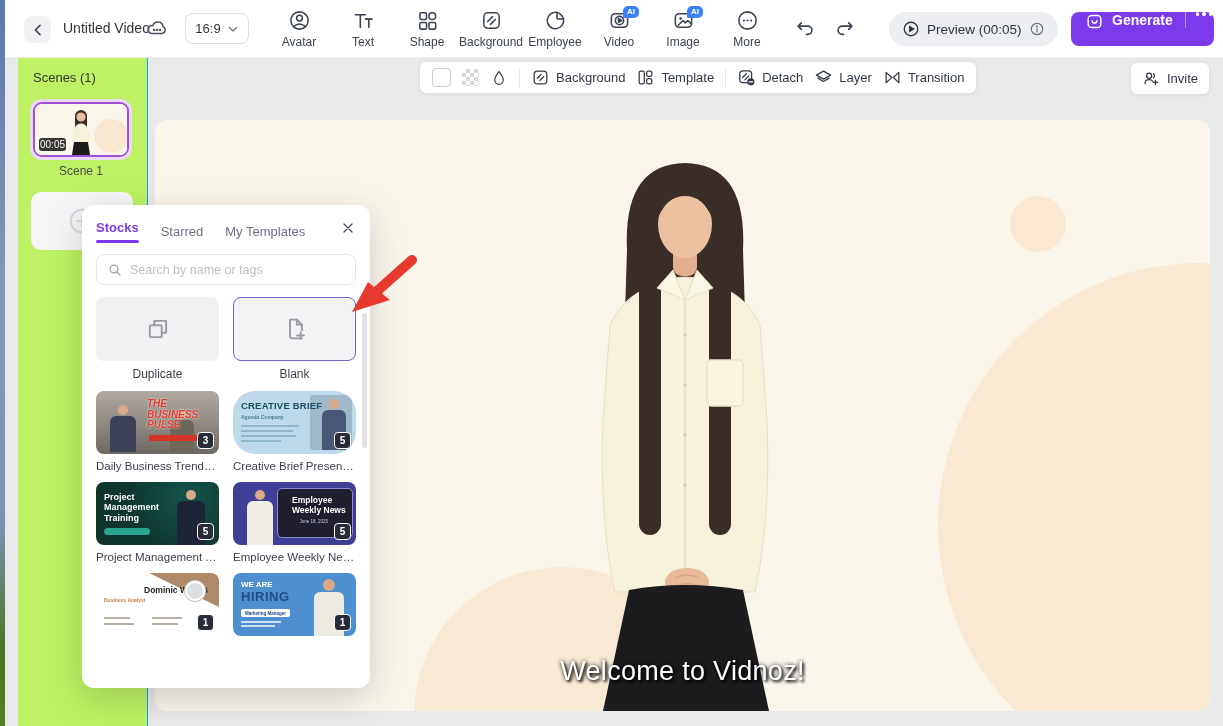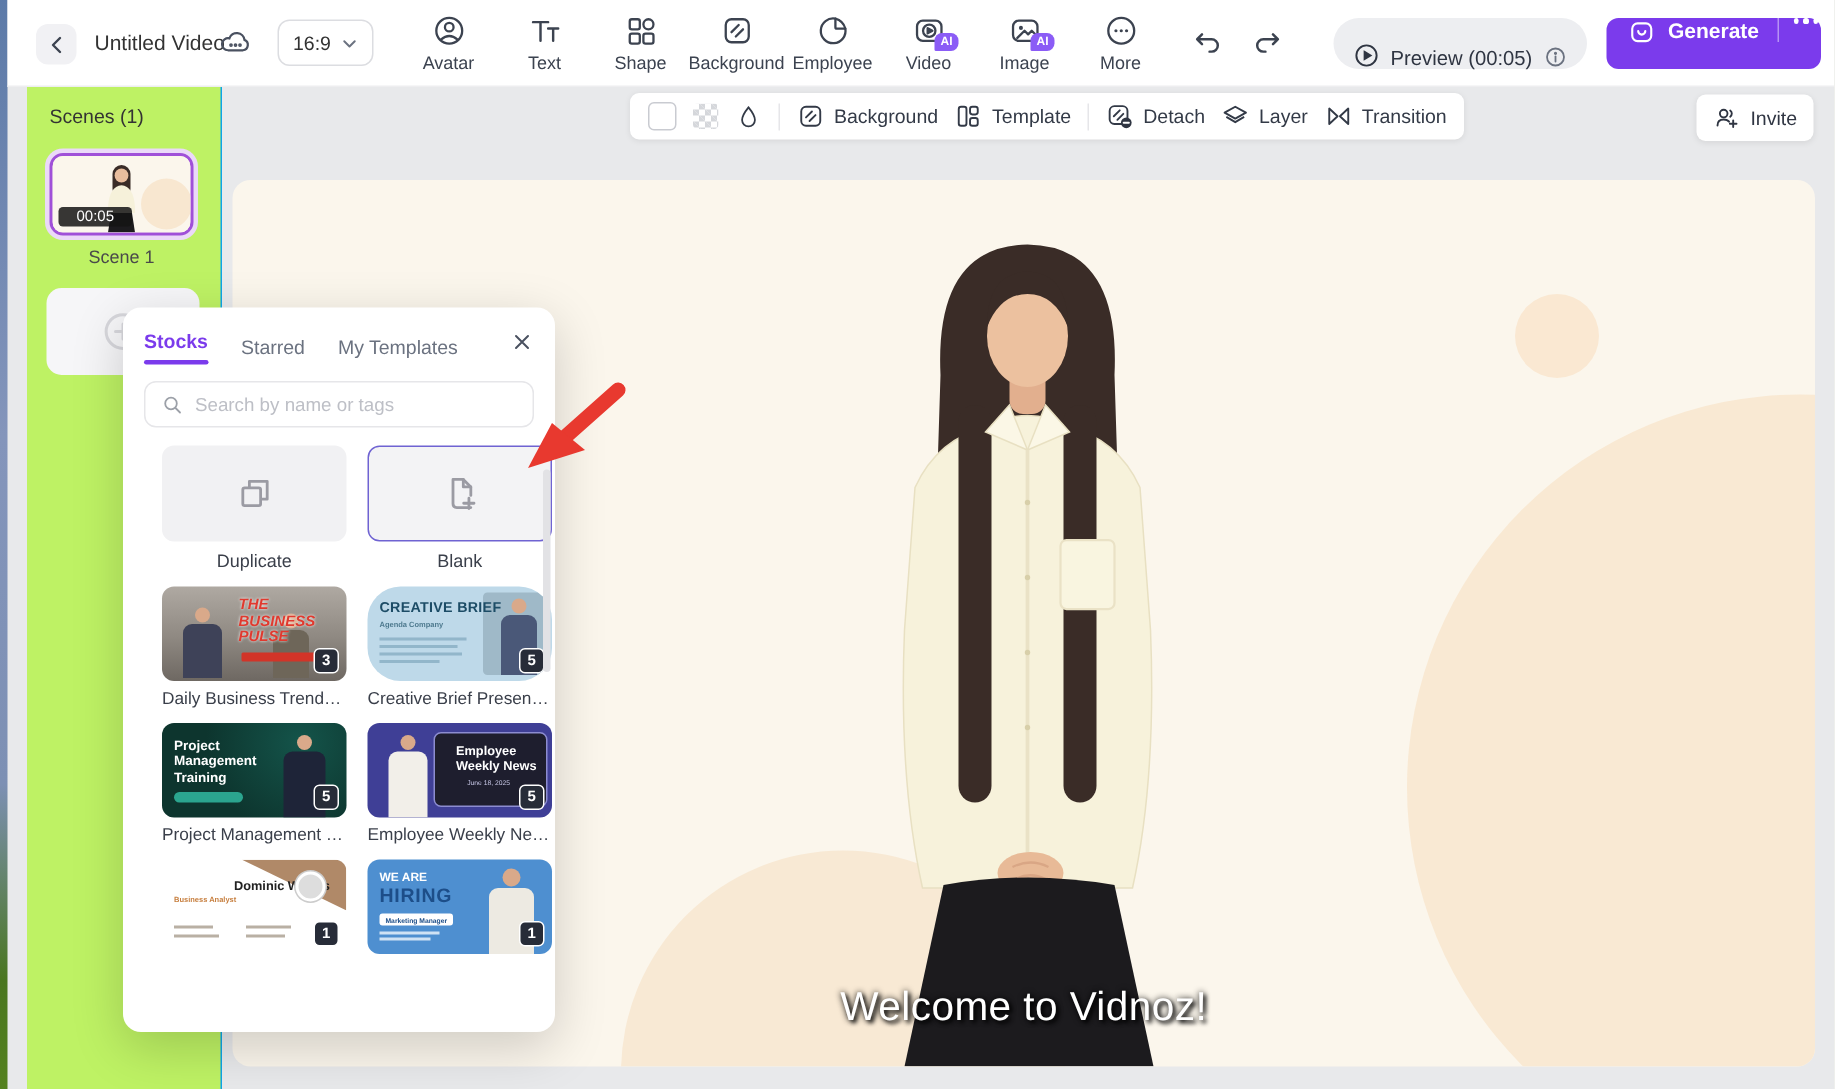--- a/index.html
+++ b/index.html
@@ -15,38 +15,38 @@
   header { position:absolute; left:5px; top:0; width:1218px; height:58px; background:#fff; border-bottom:1px solid #EEEEF0; }
   .back-btn { position:absolute; left:19px; top:16px; width:27px; height:27px; background:#F1F1F4; border-radius:8px;
     display:flex; align-items:center; justify-content:center; cursor:pointer; }
   .doc-title { position:absolute; left:58px; top:20px; font-size:14px; color:#333; }
   .cloud { position:absolute; left:140px; top:17px; }
   .ratio-select { position:absolute; left:180px; top:13px; width:64px; height:31px; border:1px solid #DCDDE1; border-radius:8px;
     display:flex; align-items:center; justify-content:center; gap:6px; font-size:13px; color:#333; cursor:pointer; background:#fff; }
   .tools { position:absolute; left:262px; top:4px; display:flex; }
   .hbtn { width:64px; height:50px; display:flex; flex-direction:column; align-items:center; justify-content:center; gap:3px; cursor:pointer; position:relative; border-radius:8px; }
   .hbtn span.lbl { font-size:12px; color:#3C4350; }
-  .ai-badge { position:absolute; top:18px; left:50%; margin-left:4px; background:#8b5cf6; color:#fff; font-size:8px; font-weight:bold;
+  .ai-badge { position:absolute; top:2px; left:50%; margin-left:4px; background:#3b82f6; color:#fff; font-size:8px; font-weight:bold;
     padding:1px 4px; border-radius:5px 5px 5px 1px; line-height:1.2; }
   .undo-redo { position:absolute; left:786px; top:14px; display:flex; gap:12px; }
   .iconbtn { width:28px; height:28px; display:flex; align-items:center; justify-content:center; cursor:pointer; border-radius:6px; }
   .preview-pill { position:absolute; left:884px; top:12px; height:34px; background:#EDEEF1; border-radius:17px;
-    display:flex; align-items:flex-end; gap:7px; padding:0 13px; font-size:13.5px; color:#2F3542; cursor:pointer; }
+    display:flex; align-items:center; gap:7px; padding:0 13px; font-size:13.5px; color:#2F3542; cursor:pointer; }
   .generate-btn { position:absolute; left:1066px; top:12px; height:34px; width:143px; background:#7B3BEC; border-radius:8px;
     display:flex; align-items:flex-start; color:#fff; font-size:14px; font-weight:bold; cursor:pointer; padding-left:14px; }
   .generate-btn .gen-div { width:1px; height:16px; background:rgba(255,255,255,.45); margin:0 10px 0 12px; }
   .dots3 { display:flex; gap:3px; }
   .dots3 i { width:3.5px; height:3.5px; border-radius:50%; background:#fff; }
 
   
   .sidebar { position:absolute; left:18px; top:58px; width:130px; height:668px; background:#bef264; border-right:1px solid #0ea5e9; }
   .scenes-title { position:absolute; left:15px; top:12px; font-size:13px; color:#333; }
   .scene-card { position:absolute; left:15px; top:44px; width:96px; height:55px; border:2px solid #A050D8; box-shadow:0 0 0 3px #EBD9F8;
     border-radius:9px; overflow:hidden; cursor:pointer; background:#FBF6EC; }
-  .scene-duration { position:absolute; left:4px; bottom:4px; background:rgba(20,20,20,.85); color:#fff; font-size:10px; padding:1px 12px; border-radius:3px; }
+  .scene-duration { position:absolute; left:4px; bottom:4px; background:rgba(20,20,20,.85); color:#fff; font-size:10px; padding:1px 1px; border-radius:3px; }
   .scene-label { position:absolute; left:15px; top:106px; width:96px; text-align:center; font-size:12px; color:#4A4A4A; }
   .add-scene { position:absolute; left:13px; top:134px; width:102px; height:58px; background:#F6F6F8; border-radius:10px;
     display:flex; align-items:center; justify-content:center; cursor:pointer; }
 
   
   .canvas { position:absolute; left:155px; top:120px; width:1055px; height:591px; background:#FBF6EC; border-radius:12px; overflow:hidden; }
   .canvas svg.scene { position:absolute; inset:0; }
   .caption { position:absolute; left:0; right:0; bottom:24px; text-align:center; font-size:27px; font-weight:normal; color:#fff;
     text-shadow:0 0 4px rgba(0,0,0,.9), 2px 2px 3px rgba(0,0,0,.85); letter-spacing:.3px; }
 
@@ -67,21 +67,21 @@
   .popup { position:absolute; left:82px; top:205px; width:288px; height:483px; background:#fff; border-radius:12px;
     box-shadow:0 10px 35px rgba(0,0,0,.18); z-index:50; padding:13px 14px; overflow:hidden; }
   .tabs { display:flex; align-items:center; gap:22px; position:relative; height:26px; }
   .tab { font-size:13px; color:#6B7280; cursor:pointer; }
   .tab.active { color:#7B3BEC; font-weight:bold; }
   .tab.active::after { content:""; display:block; height:3px; border-radius:2px; background:#7B3BEC; margin-top:5px; }
   .popup-close { position:absolute; right:0; top:2px; cursor:pointer; }
   .search-box { margin-top:10px; height:31px; border:1px solid #E6E6E9; border-radius:8px; display:flex; align-items:center; gap:7px; padding:0 10px; }
   .search-box input { border:none; outline:none; flex:1; font-size:12.5px; color:#444; font-family:"Liberation Sans",sans-serif; background:transparent; }
   .search-box input::placeholder { color:#BDBFC6; }
-  .grid { margin-top:12px; display:grid; grid-template-columns:123px 123px; column-gap:14px; row-gap:10px;margin-left:12px; }
+  .grid { margin-top:12px; display:grid; grid-template-columns:123px 123px; column-gap:14px; row-gap:10px; }
   .cell { width:123px; }
   .action-card { width:123px; height:64px; background:#F1F1F3; border-radius:8px; display:flex; align-items:center; justify-content:center; cursor:pointer; }
   .action-card.blank { background:#F3F3F5; border:1.5px solid #6F63D2; }
   .cell-label { margin-top:6px; text-align:center; font-size:12px; color:#3A3F4A; white-space:nowrap; overflow:hidden; text-overflow:ellipsis; }
   .thumb { position:relative; width:123px; height:63px; border-radius:8px; overflow:hidden; cursor:pointer; }
   .count-badge { position:absolute; right:5px; bottom:5px; width:17px; height:17px; background:#272C38; border:1.5px solid #fff; border-radius:4px;
     color:#fff; font-size:10px; font-weight:bold; display:flex; align-items:center; justify-content:center; }
   .thumb-label { margin-top:6px; font-size:11.5px; color:#3A3F4A; text-align:left; white-space:nowrap; overflow:hidden; text-overflow:ellipsis; }
   .scrollbar-thumb { position:absolute; right:3px; top:108px; width:5px; height:135px; background:#E2E2E5; border-radius:3px; }
 

